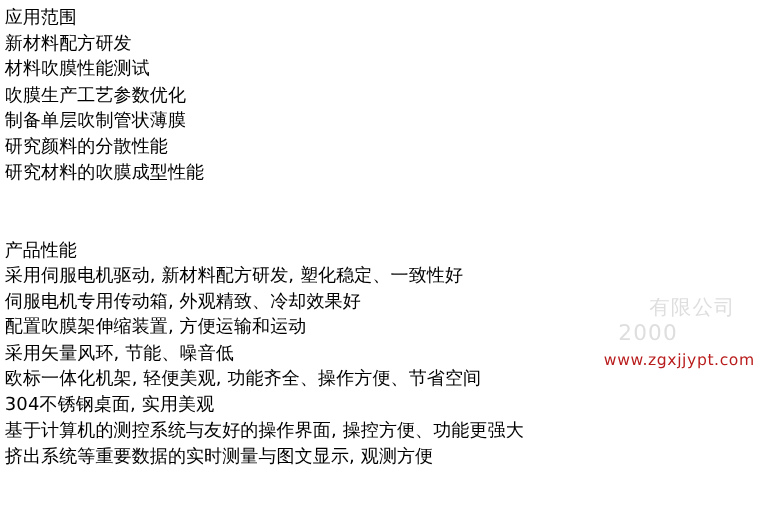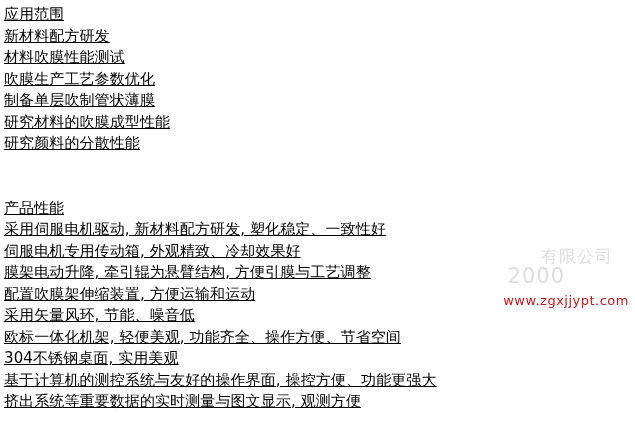--- a/index.html
+++ b/index.html
@@ -14,21 +14,20 @@
     color: #000000;
     overflow: hidden;
     position: relative;
   }
   .page {
     position: relative;
     width: 635px;
     height: 314px;
     box-sizing: border-box;
     padding: 4px 0 0 4px;
-    text-decoration: underline;
   }
   .section {
     position: relative;
     z-index: 2;
   }
   .line {
     font-size: 15px;
     line-height: 21.5px;
     white-space: pre;
     letter-spacing: 0.1px;
@@ -52,21 +51,21 @@
   .wm-main {
     right: 22px;
     bottom: 46px;
     font-size: 17px;
     letter-spacing: 1px;
     opacity: 0.85;
   }
   .wm-num {
     right: 70px;
     bottom: 26px;
-    font-size: 21px;
+    font-size: 18px;
     letter-spacing: 1px;
     opacity: 0.85;
   }
   .wm-url {
     right: 6px;
     bottom: 6px;
     font-size: 13px;
     letter-spacing: 0.5px;
     color: #b91c1c;
   }
@@ -75,31 +74,30 @@
 <body>
 
 <div class="page">
 
   <div class="section">
     <div class="heading">应用范围</div>
     <div class="line">新材料配方研发</div>
     <div class="line">材料吹膜性能测试</div>
     <div class="line">吹膜生产工艺参数优化</div>
     <div class="line">制备单层吹制管状薄膜</div>
+    <div class="line">研究颜料的分散性能</div>
     <div class="line">研究材料的吹膜成型性能</div>
-    <div class="line">研究颜料的分散性能</div>
   </div>
 
   <div class="gap"></div>
 
   <div class="section">
     <div class="heading">产品性能</div>
     <div class="line">采用伺服电机驱动, 新材料配方研发, 塑化稳定、一致性好</div>
     <div class="line">伺服电机专用传动箱, 外观精致、冷却效果好</div>
-    <div class="line">膜架电动升降, 牵引辊为悬臂结构, 方便引膜与工艺调整</div>
     <div class="line">配置吹膜架伸缩装置, 方便运输和运动</div>
     <div class="line">采用矢量风环, 节能、噪音低</div>
     <div class="line">欧标一体化机架, 轻便美观, 功能齐全、操作方便、节省空间</div>
     <div class="line">304不锈钢桌面, 实用美观</div>
     <div class="line">基于计算机的测控系统与友好的操作界面, 操控方便、功能更强大</div>
     <div class="line">挤出系统等重要数据的实时测量与图文显示, 观测方便</div>
 
   </div>
 
   <div class="watermark wm-main">有限公司</div>

